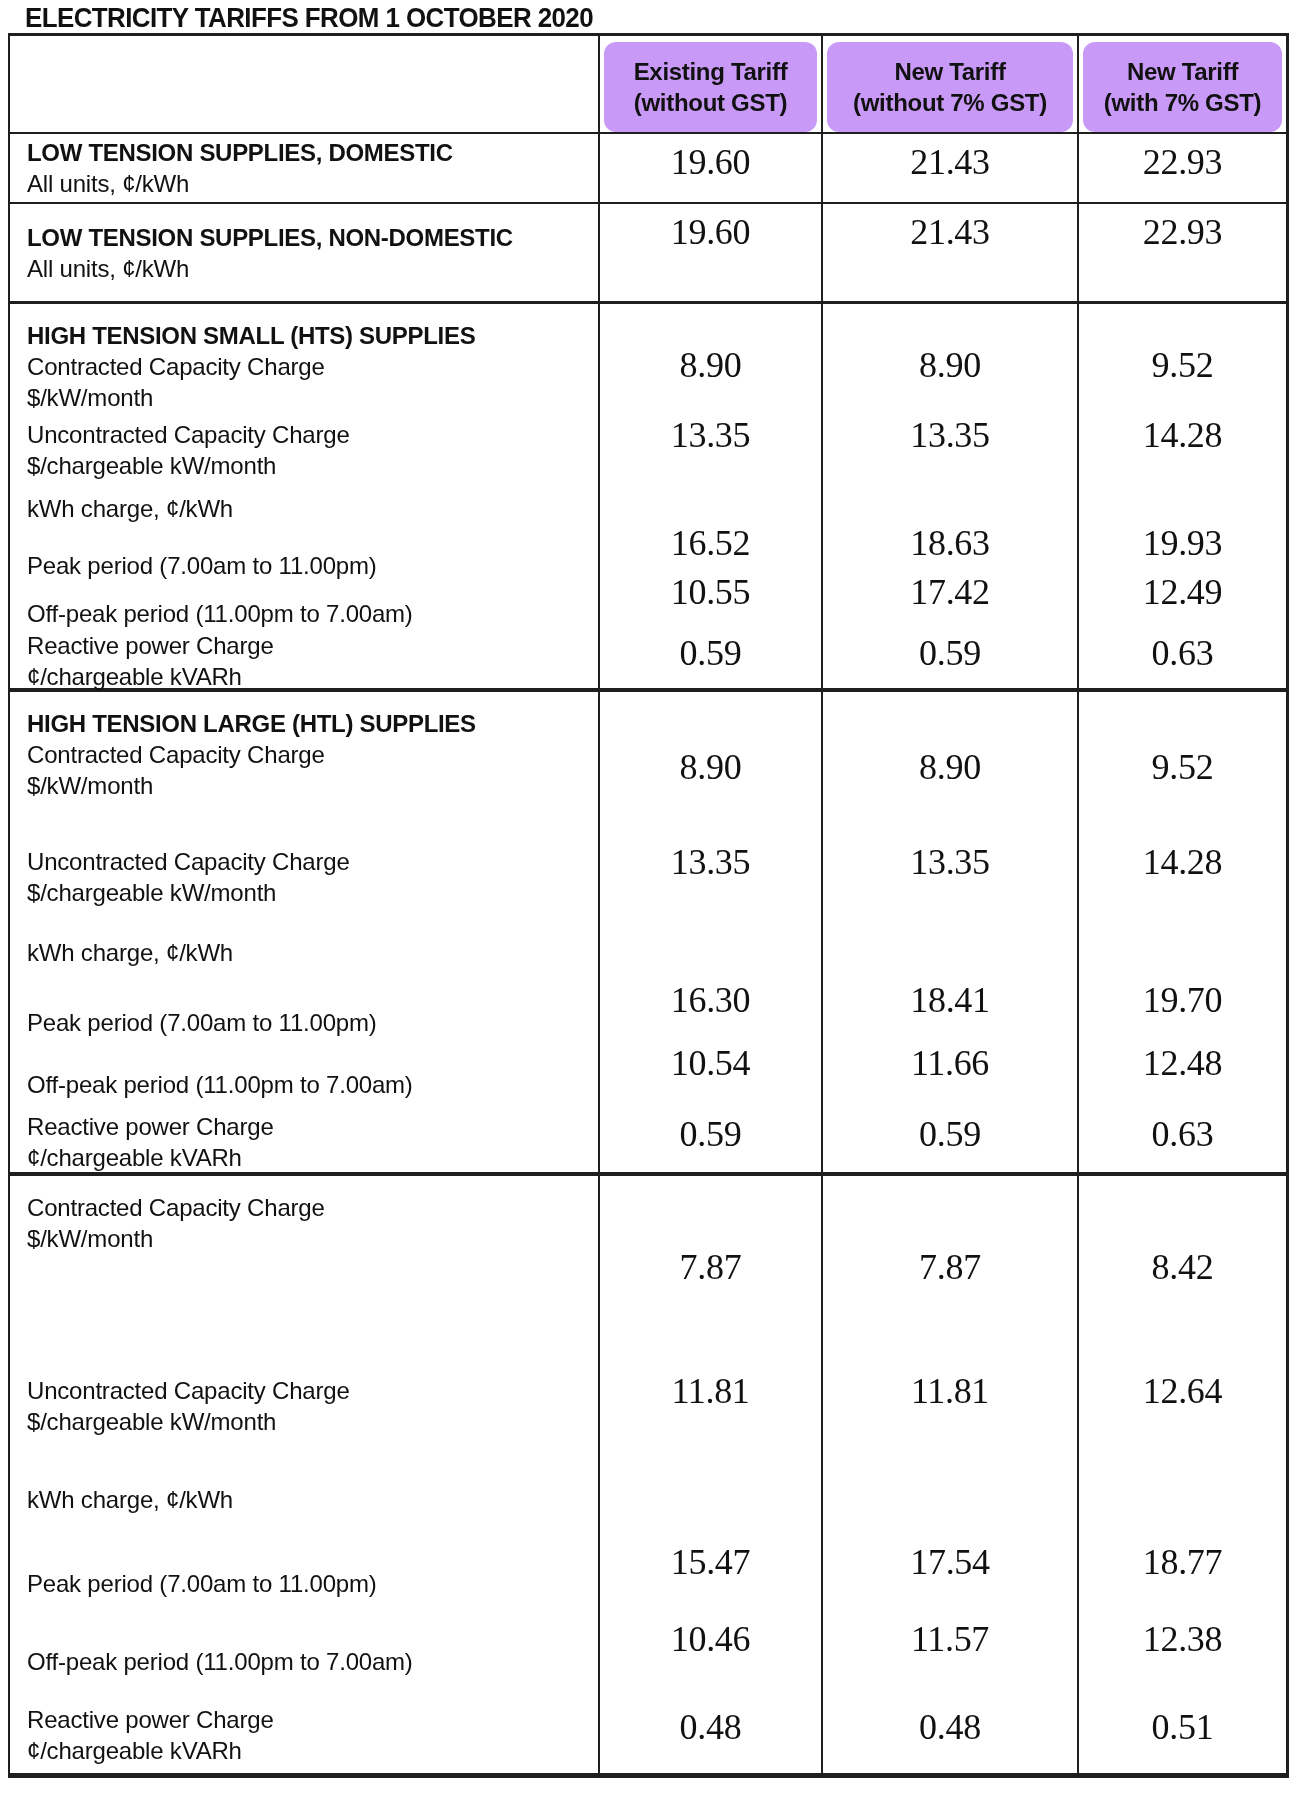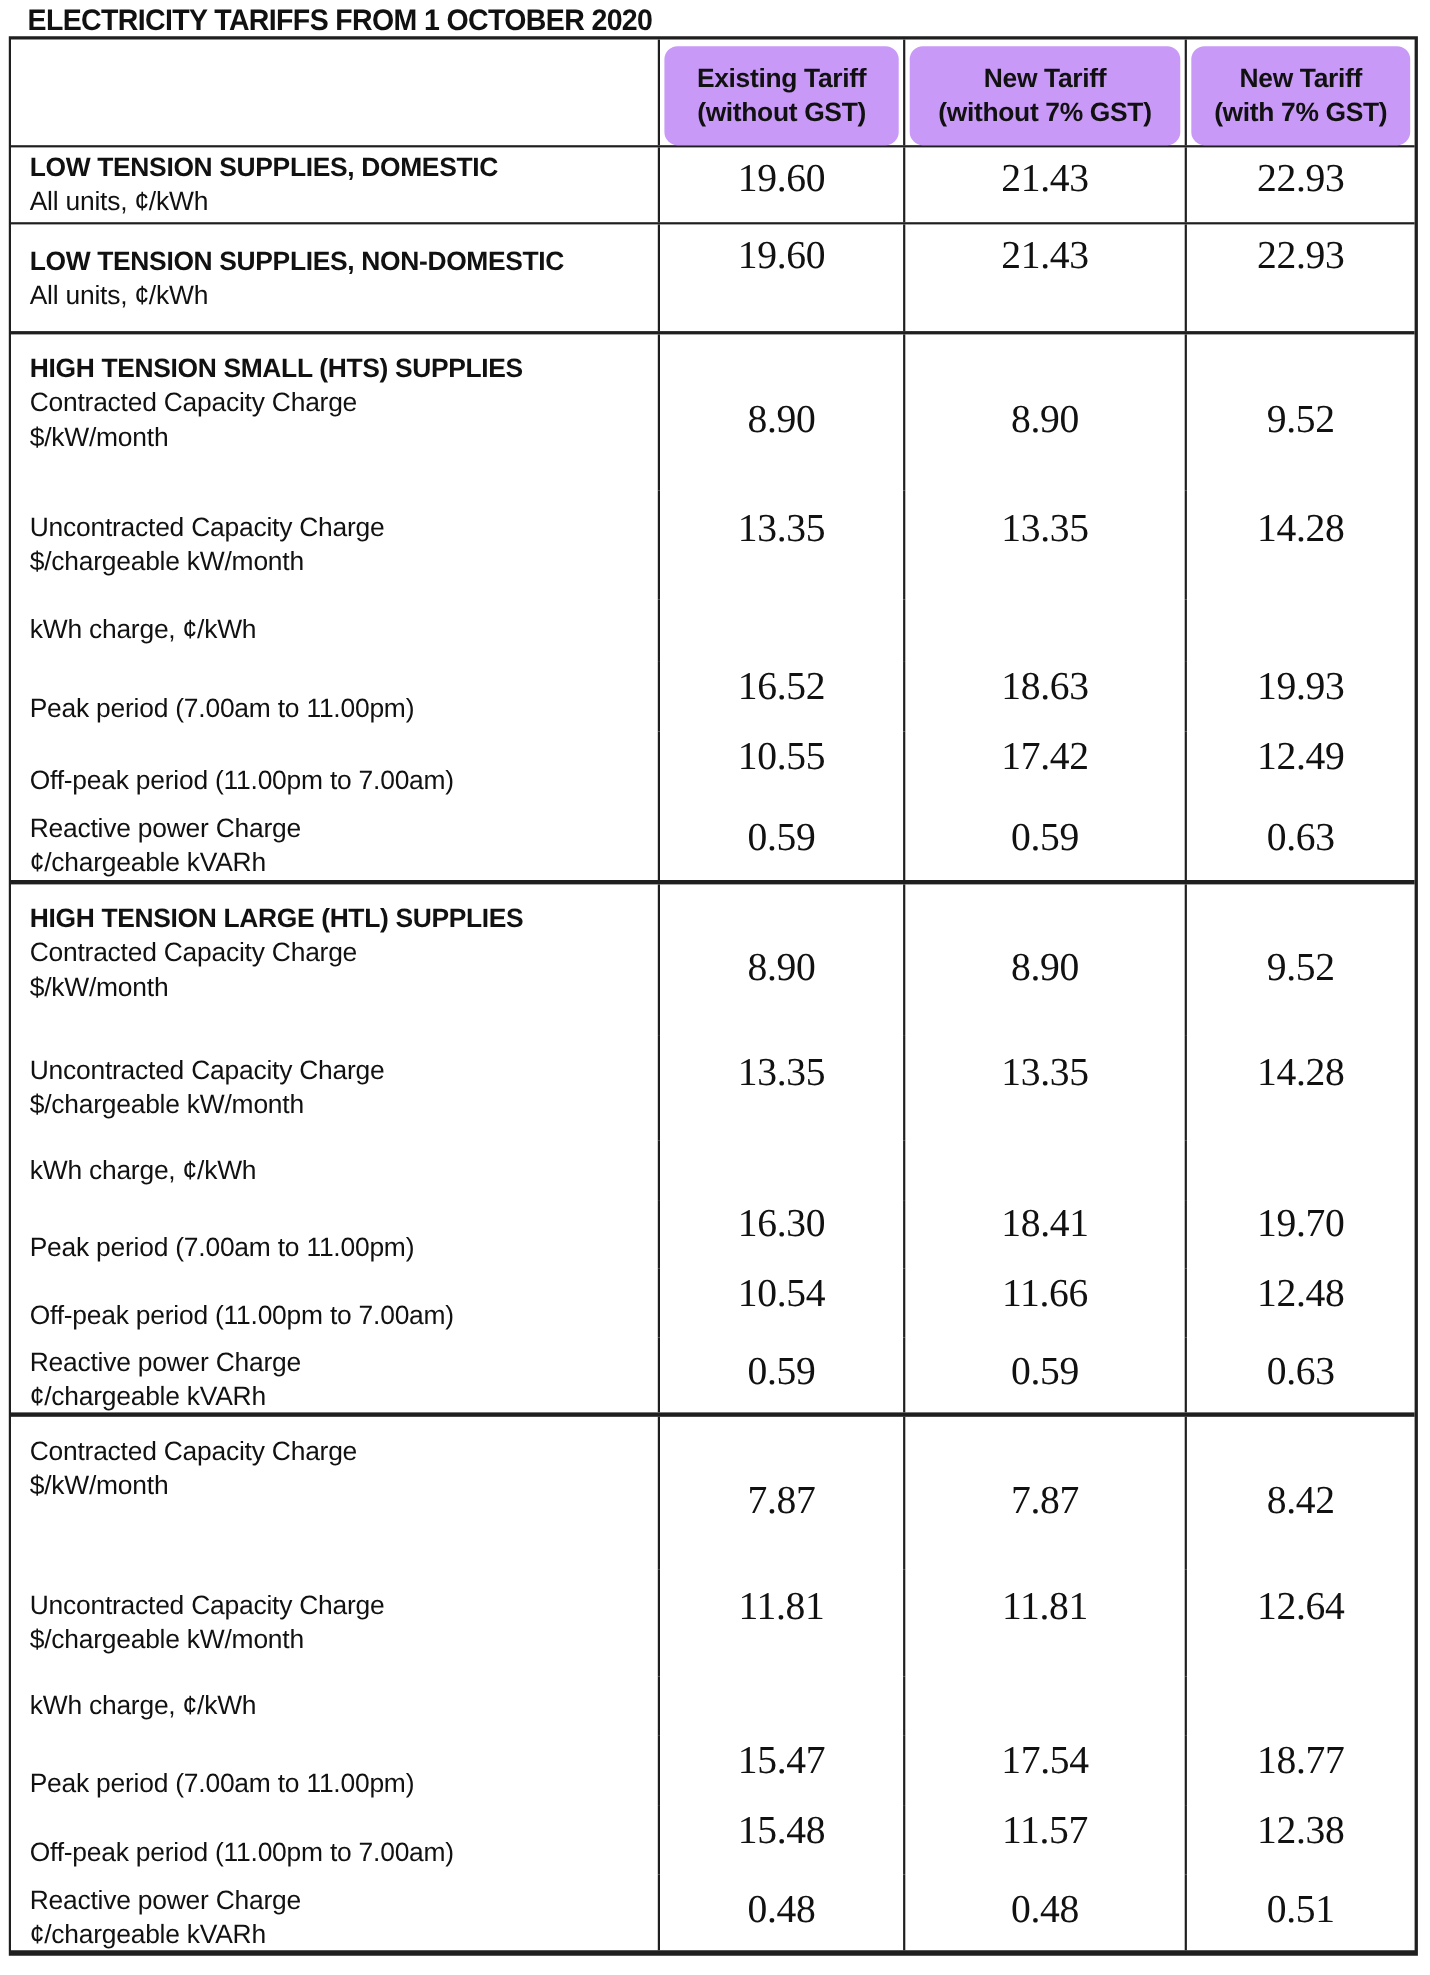--- a/index.html
+++ b/index.html
@@ -47,21 +47,21 @@
     padding-left:17px;padding-right:24px;
     display:flex;flex-direction:column;justify-content:center;
     font-size:24px;line-height:31px;letter-spacing:-0.2px;
   }
   .b{font-weight:bold;letter-spacing:-0.3px;}
   .r1 .lbl{justify-content:flex-start;padding-top:3px;}
   .simple .vc{align-items:flex-start;padding-top:7px;}
   .val{font-size:36px;letter-spacing:-0.3px;font-family:Liberation Serif, serif;}
   
   .section{display:flex;flex-direction:column;}
-  .s1{height:500px;border-bottom:4px solid var(--border);}
+  .s1{height:388px;border-bottom:4px solid var(--border);}
   .s2{height:484px;border-bottom:4px solid var(--border);}
   .s3{flex:1;}
   .subrow{display:flex;width:100%;}
   .sub-A{flex:143;}
   .sub-B{flex:100;}
   .sub-C{flex:56;}
   .sub-D{flex:65;}
   .sub-E{flex:65;}
   .sub-F{flex:71;}
   .sub-A .lbl{justify-content:flex-start;padding-top:16px;}
@@ -358,21 +358,21 @@
         </div>
       <div class="cell c3 vc">
           <span class="val">18.77</span>
         </div>
     </div>
     <div class="subrow sub-E">
       <div class="cell c0 lbl">
         <div class="lblin">Off-peak period (11.00pm to 7.00am)</div>
       </div>
       <div class="cell c1 vc">
-          <span class="val">15.48</span>
+          <span class="val">10.46</span>
         </div>
       <div class="cell c2 vc">
           <span class="val">11.57</span>
         </div>
       <div class="cell c3 vc">
           <span class="val">12.38</span>
         </div>
     </div>
     <div class="subrow sub-F">
       <div class="cell c0 lbl">

